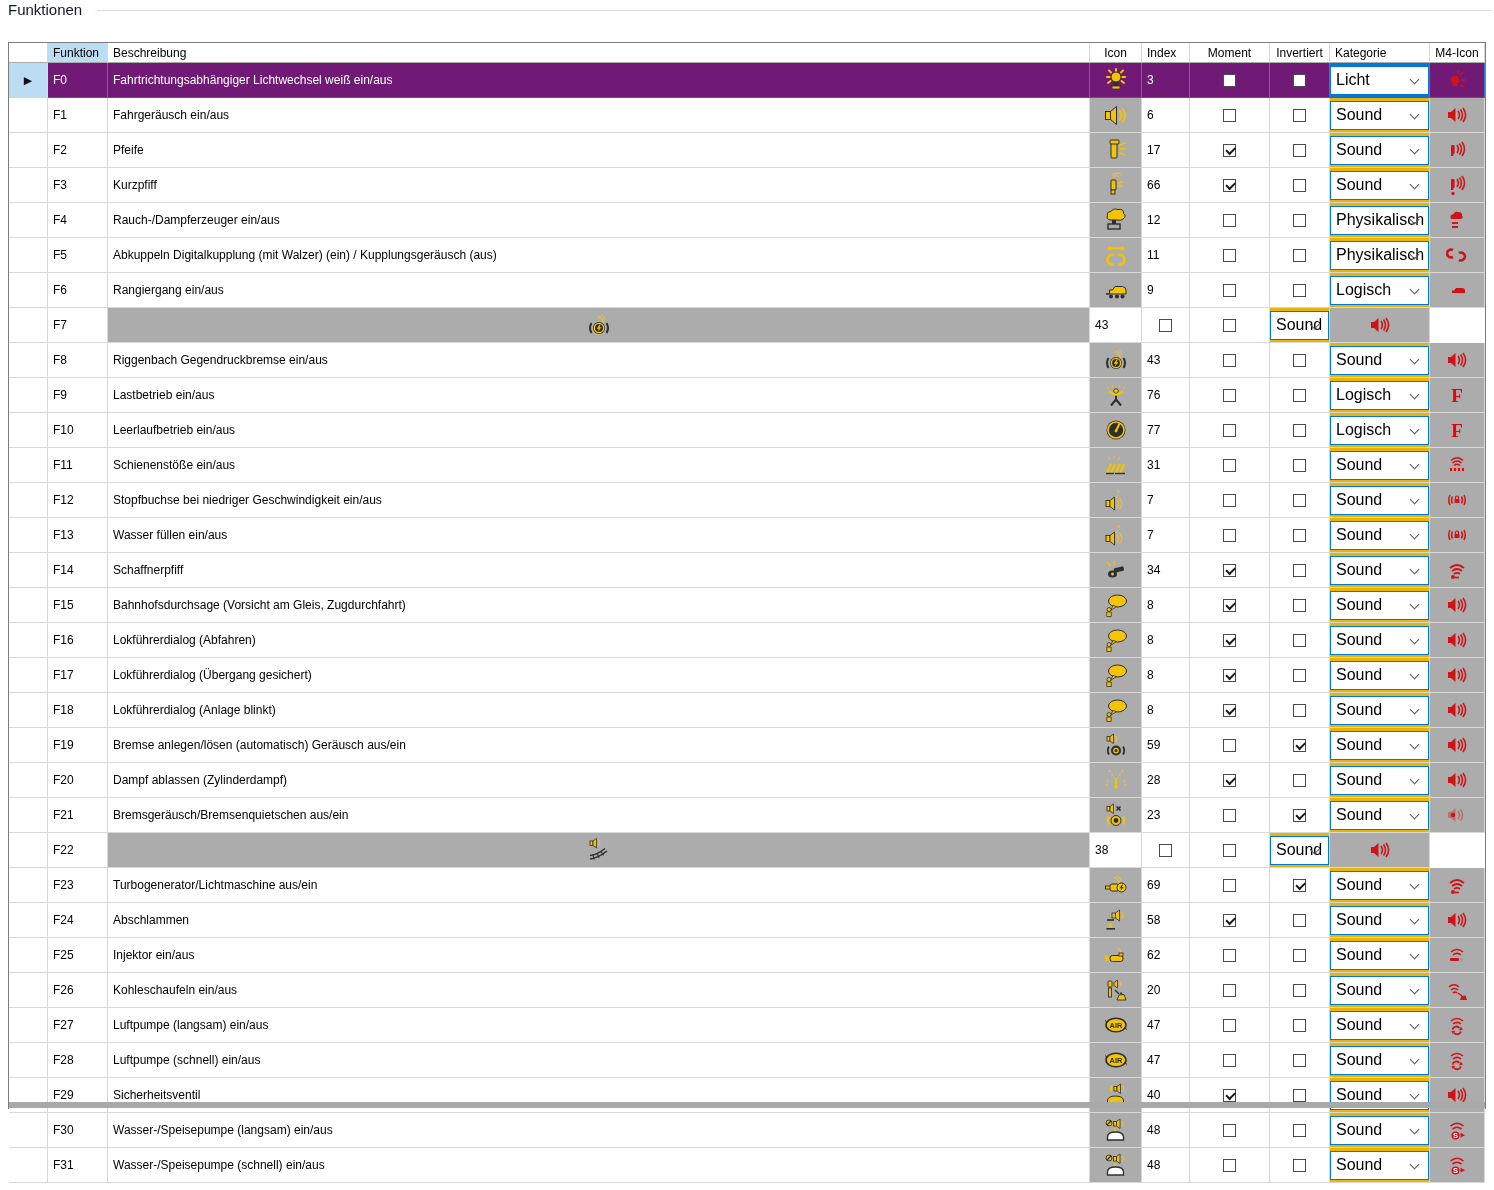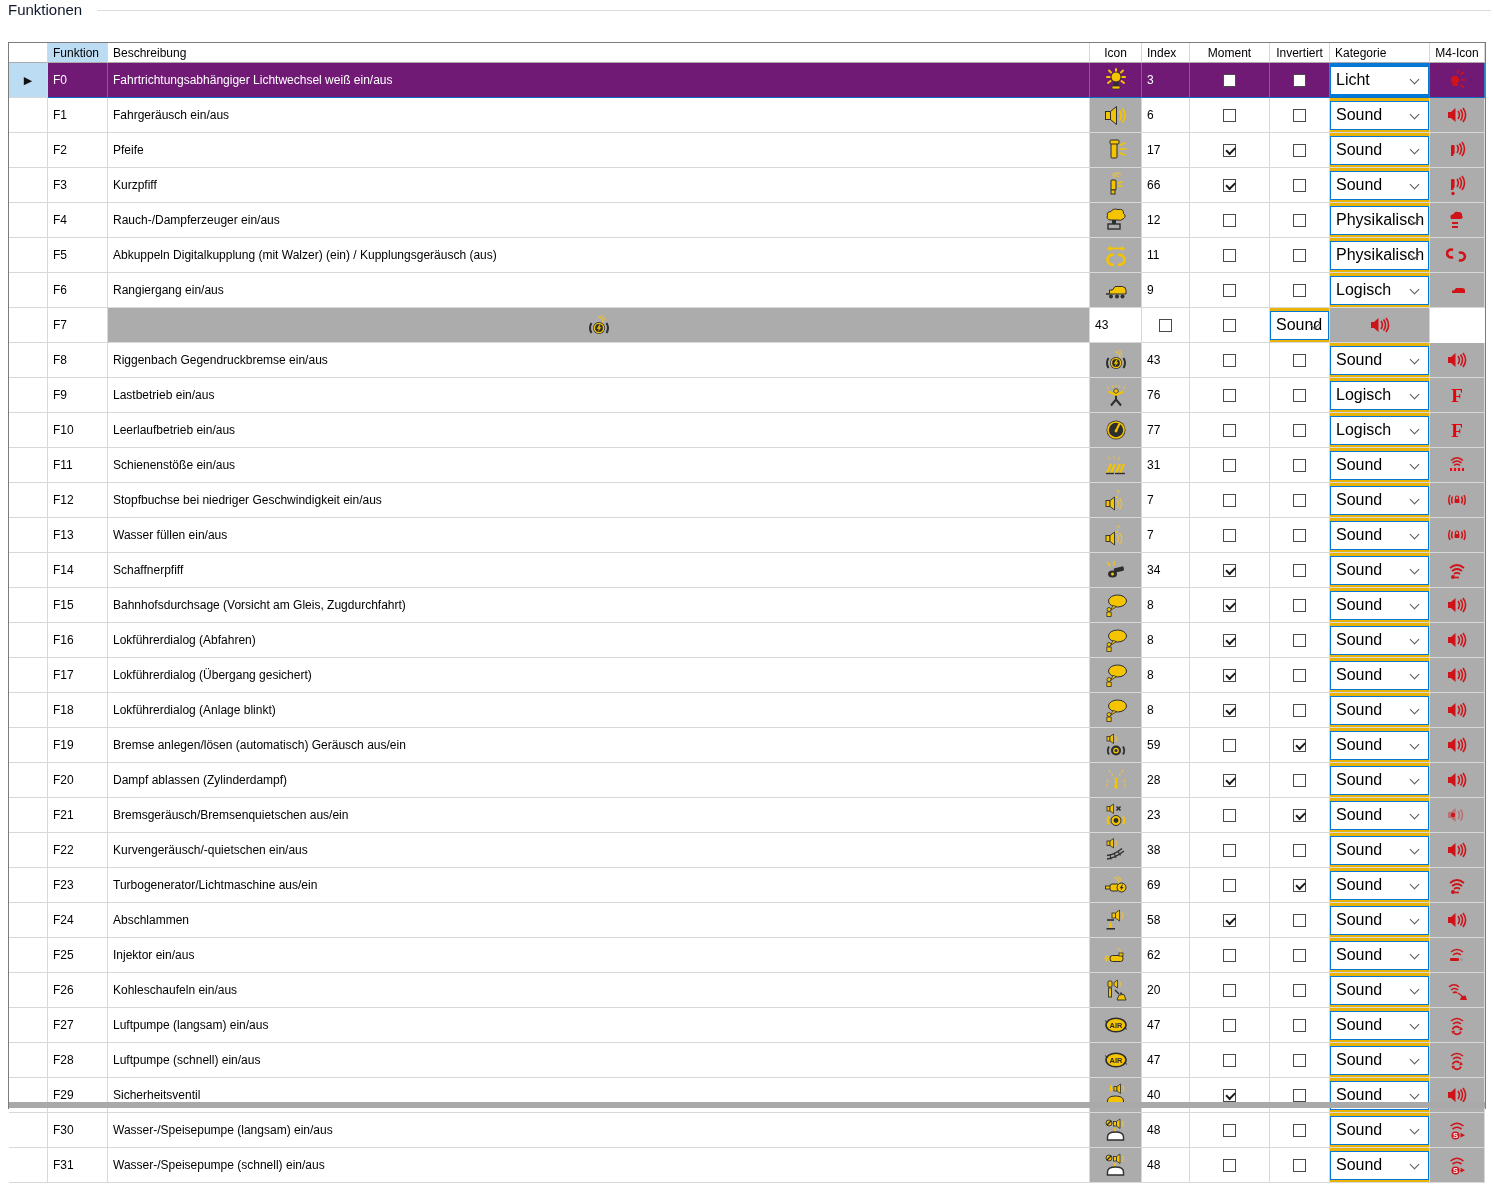--- a/index.html
+++ b/index.html
@@ -1011,21 +1011,20 @@
         </div>
         <div class="c m4c">
           <svg class="m4-svg">
             <use href="#m4-spkdim" xlink:href="#m4-spkdim"></use>
           </svg>
         </div>
       </div>
       <div class="row">
         <div class="c selc"></div>
         <div class="c pad">F22</div>
-        <div class="c pad">Kurvengeräusch/-quietschen ein/aus</div>
         <div class="c icn">
           <svg class="icon-svg">
             <use href="#sym-spkrails" xlink:href="#sym-spkrails"></use>
           </svg>
         </div>
         <div class="c idxc">38</div>
         <div class="c chk">
           <div class="cb"></div>
         </div>
         <div class="c chk">

